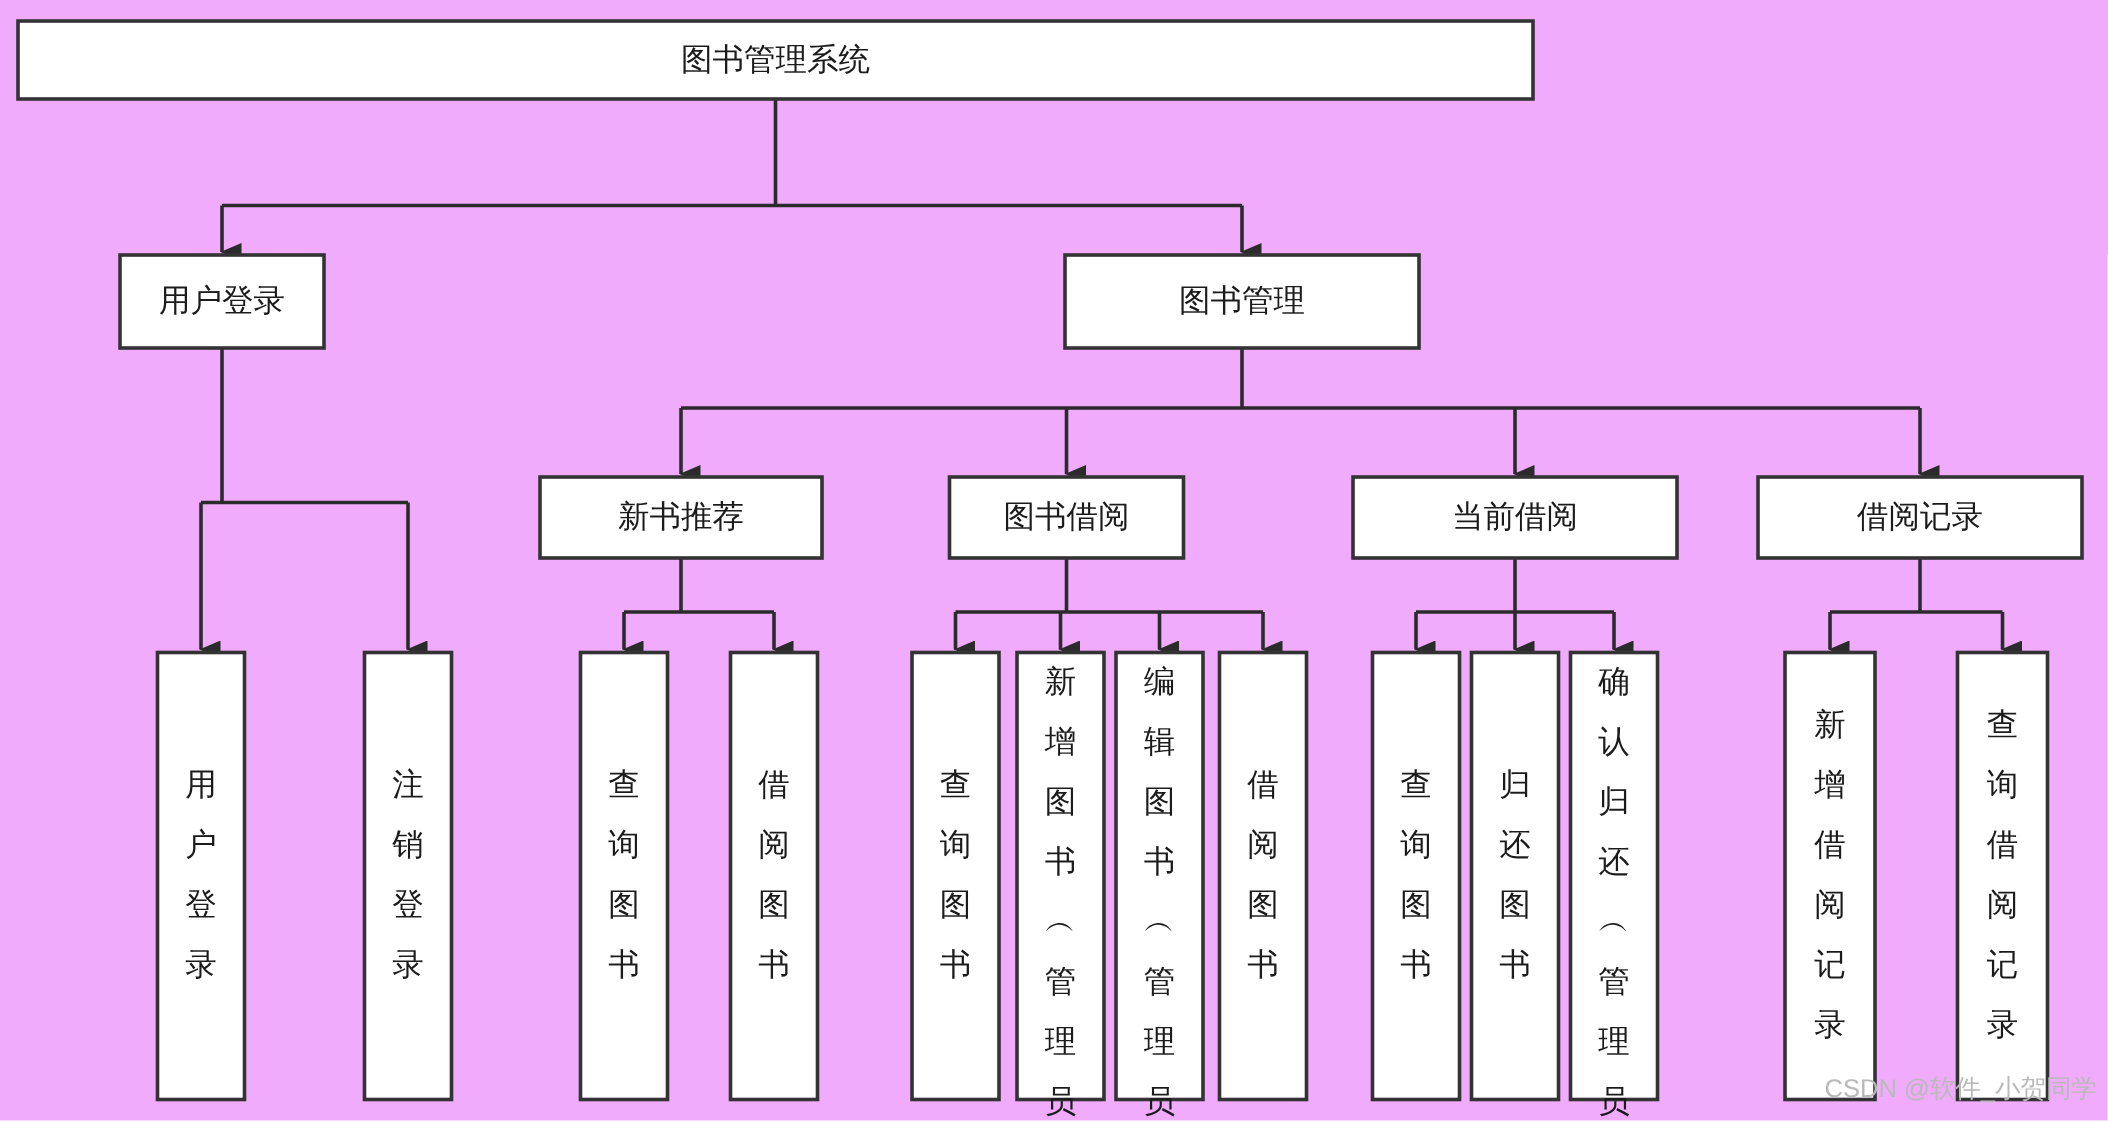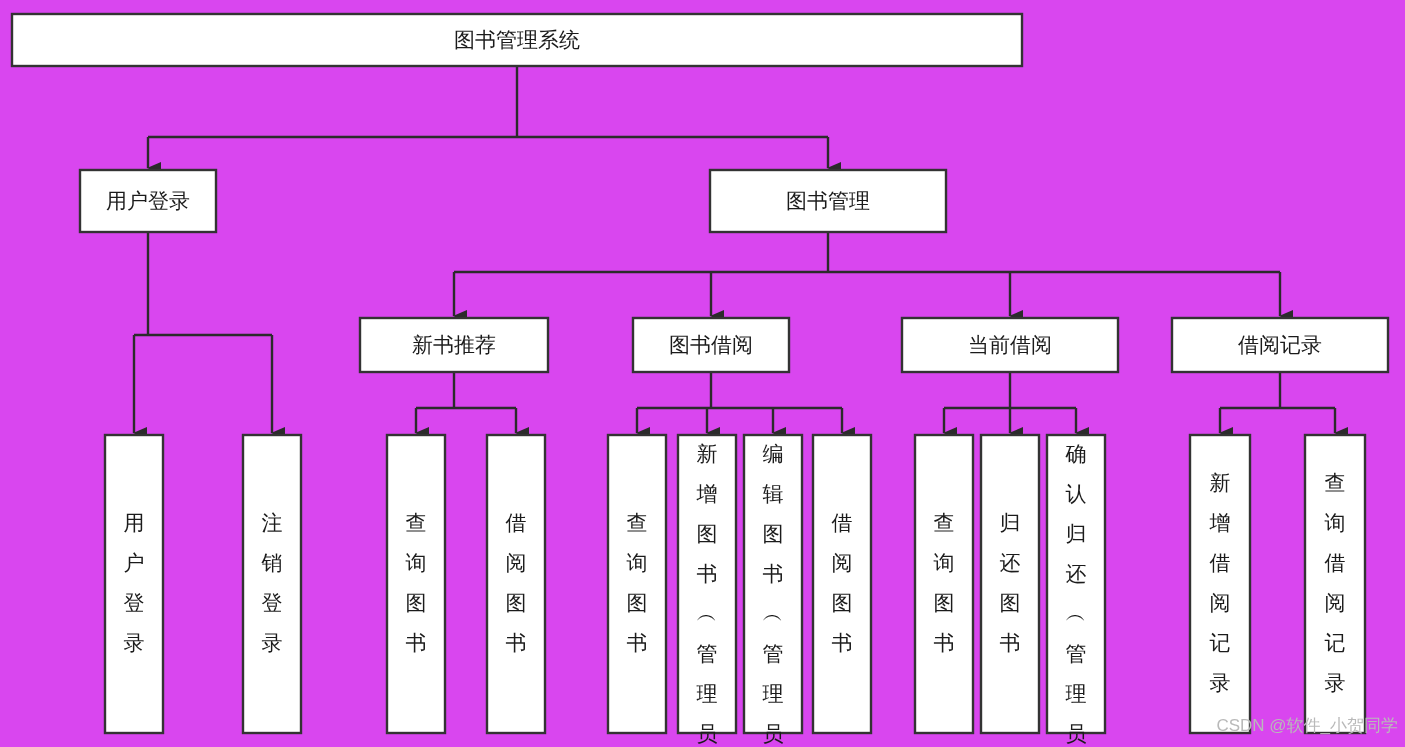--- a/index.html
+++ b/index.html
@@ -7,21 +7,21 @@
     padding: 0;
     background: #ffffff;
   }
   body {
     font-family: "Liberation Sans", "DejaVu Sans", sans-serif;
   }
   #diagram-root {
     position: relative;
     width: 1405px;
     height: 747px;
-    background: #d946ef;
+    background: #f0abfc;
     overflow: hidden;
   }
   svg.tree-canvas {
     position: absolute;
     top: 0;
     left: 0;
     width: 1405px;
     height: 747px;
   }
   .node-box {

